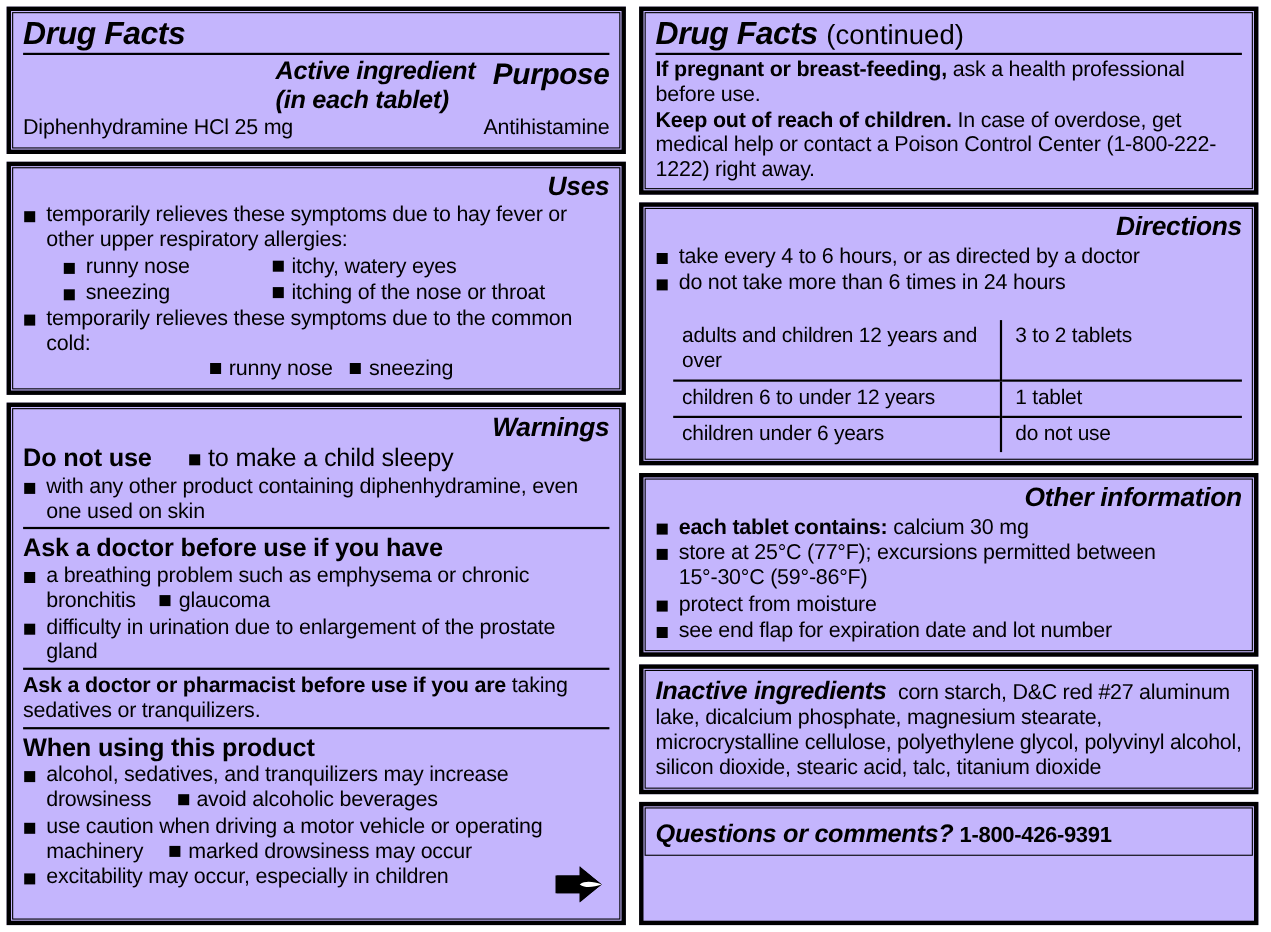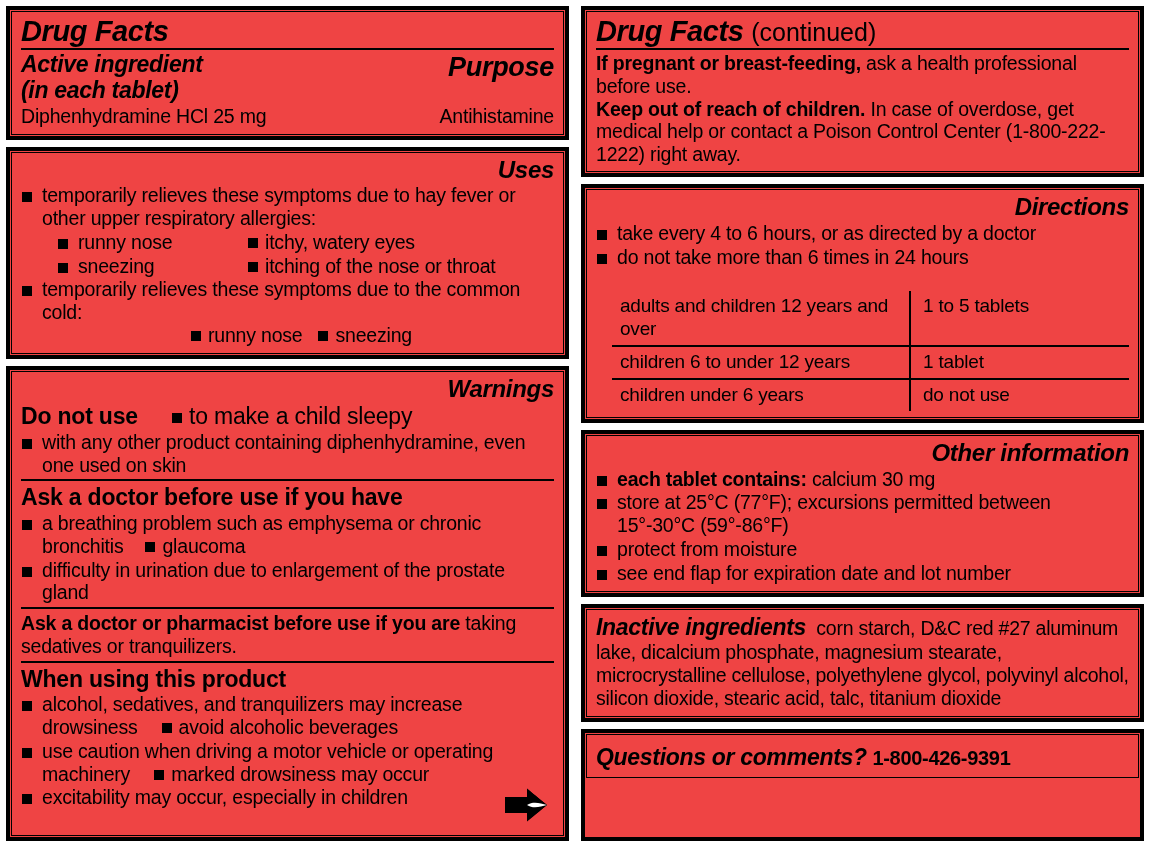--- a/index.html
+++ b/index.html
@@ -22,21 +22,21 @@
   }
   .column {
     display: flex;
     flex-direction: column;
     gap: 7px;
     width: 563px;
   }
   
   .panel {
     border: 4px solid #000;
-    background: #ef4444;
+    background: #c4b5fd;
     padding: 1px;
   }
   .panel-inner {
     border: 1px solid #000;
     padding: 4px 9px 6px 9px;
   }
 
   
   .hdr-title {
     font-weight: bold;
@@ -106,21 +106,21 @@
     width: 10px; height: 10px;
     background: #000;
     vertical-align: 1px;
     margin: 0 7px 0 2px;
   }
   .pair { display: flex; }
   .pair .c1 { width: 168px; flex: 0 0 168px; }
 
   .ai-row {
     display: flex;
-    justify-content: space-between;
+    justify-content: flex-end;
     align-items: flex-start;
     gap: 16px;
   }
   .ai-left { font-weight: bold; font-style: italic; font-size: 23px; line-height: 1.12; letter-spacing: -0.3px; }
   .ai-right { font-weight: bold; font-style: italic; font-size: 27px; line-height: 1.12; letter-spacing: -0.3px; }
   .ai-row2 { display: flex; justify-content: space-between; font-size: 19.5px; letter-spacing: -0.2px; margin-top: 1px; }
 
   
   table.dose {
     width: 100%;
@@ -289,21 +289,21 @@
       <div class="panel-inner">
         <div class="sec-title">Directions</div>
         <ul class="bl">
           <li>take every 4 to 6 hours, or as directed by a doctor</li>
           <li>do not take more than 6 times in 24 hours</li>
         </ul>
         <table class="dose">
           <tbody>
             <tr>
               <td class="c-left">adults and children 12 years and over</td>
-              <td class="c-right">1 to 5 tablets</td>
+              <td class="c-right">3 to 2 tablets</td>
             </tr>
             <tr class="sep">
               <td class="c-left">children 6 to under 12 years</td>
               <td class="c-right">1 tablet</td>
             </tr>
             <tr class="sep">
               <td class="c-left">children under 6 years</td>
               <td class="c-right">do not use</td>
             </tr>
           </tbody>

